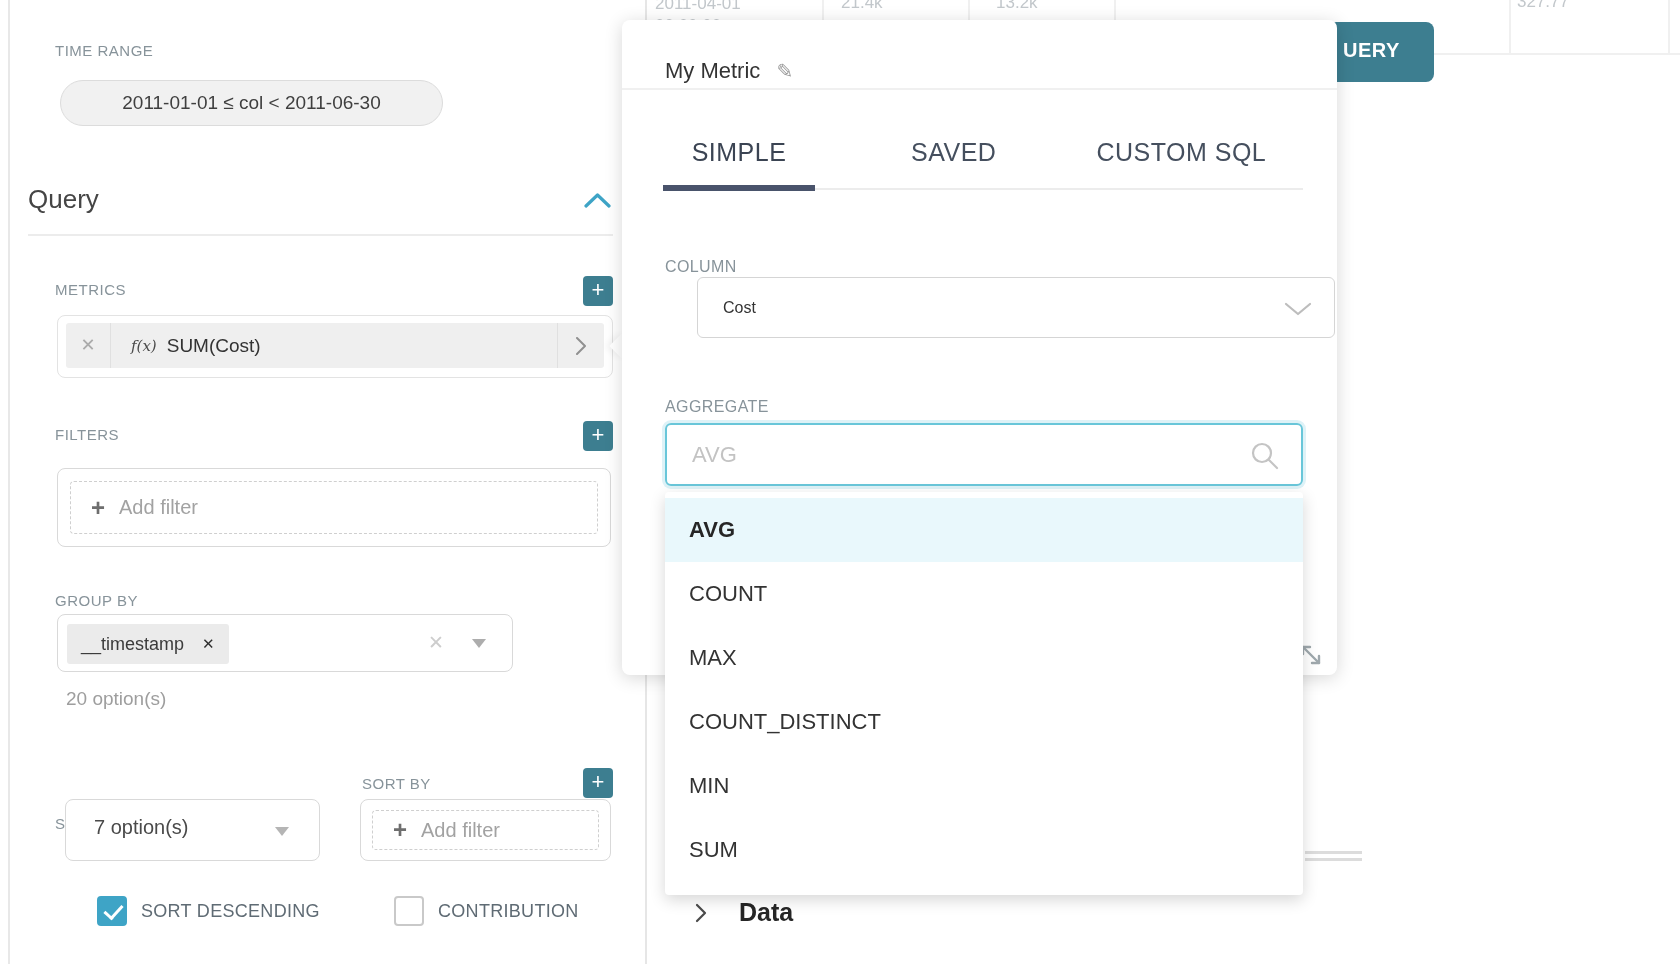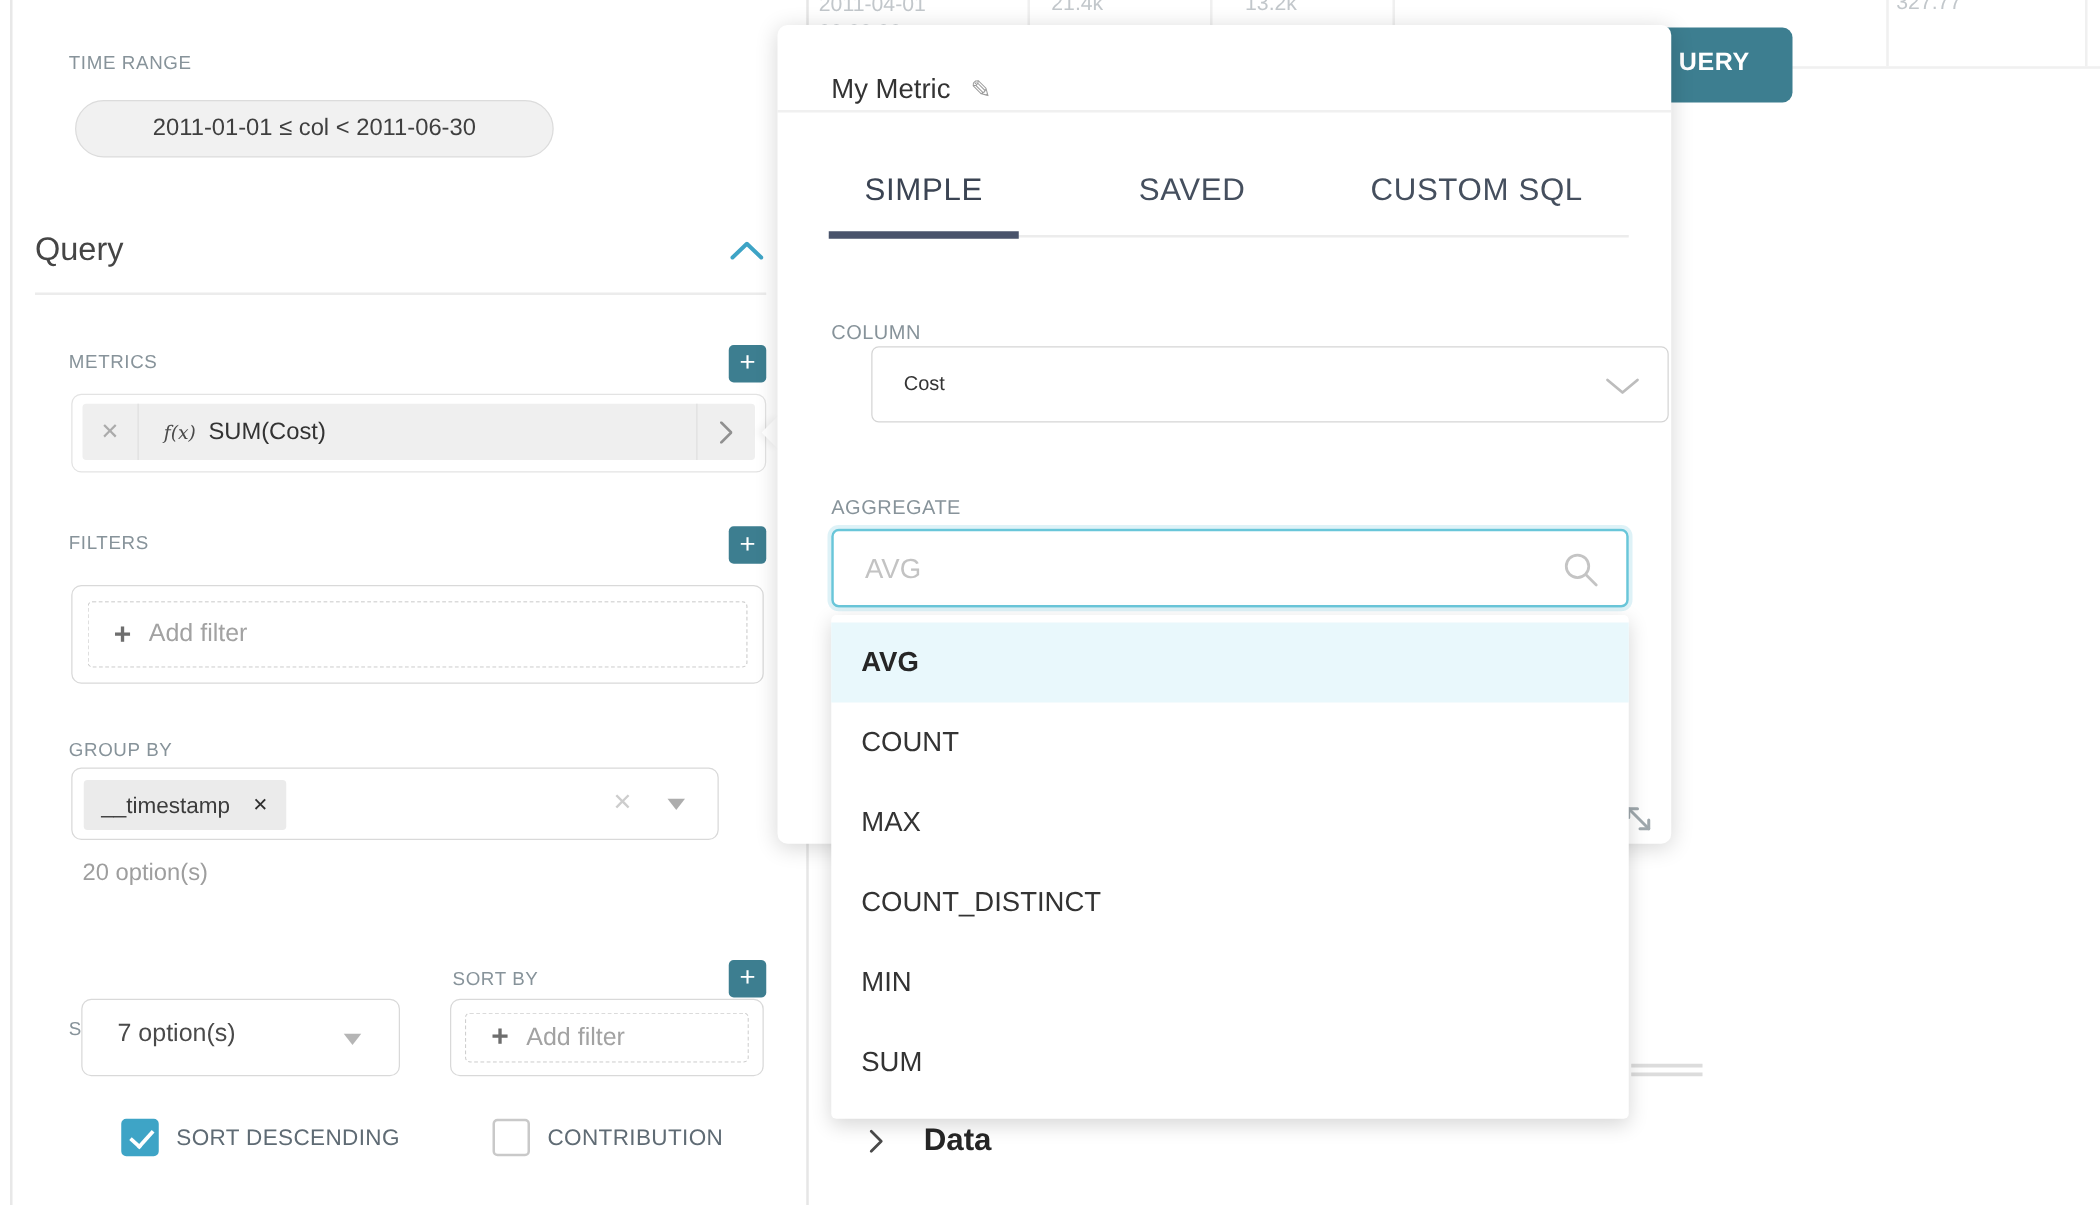--- a/index.html
+++ b/index.html
@@ -154,21 +154,21 @@
   <div class="abs seclabel" style="left:55px;top:426px;">FILTERS</div>
   <div class="abs plus-btn" style="left:583px;top:421px;">+</div>
   <div class="abs ctl-box" style="left:57px;top:468px;width:554px;height:79px;">
     <div class="dashedbox" style="position:absolute;left:12px;top:12px;right:12px;bottom:12px;padding-left:20px;">
       <span class="plusglyph">+</span>
       <span>Add filter</span>
     </div>
   </div>
 
   <div class="abs seclabel" style="left:55px;top:592px;">GROUP BY</div>
-  <div class="abs ctl-box" style="left:57px;top:614px;width:518px;height:58px;">
+  <div class="abs ctl-box" style="left:57px;top:614px;width:456px;height:58px;">
     <div class="gb-chip">
       <span>__timestamp</span>
       <span class="chipx">✕</span>
     </div>
     <span style="position:absolute;right:68px;top:16px;color:#CDCDCD;font-size:19px;">✕</span>
     <div class="caret-down" style="position:absolute;right:26px;top:24px;"></div>
   </div>
   <div class="abs" style="left:66px;top:688px;font-size:19px;color:#9E9E9E;">20 option(s)</div>
 
   <div class="abs seclabel" style="left:55px;top:799px;margin-top:16px;">SERIES LIMIT</div>

